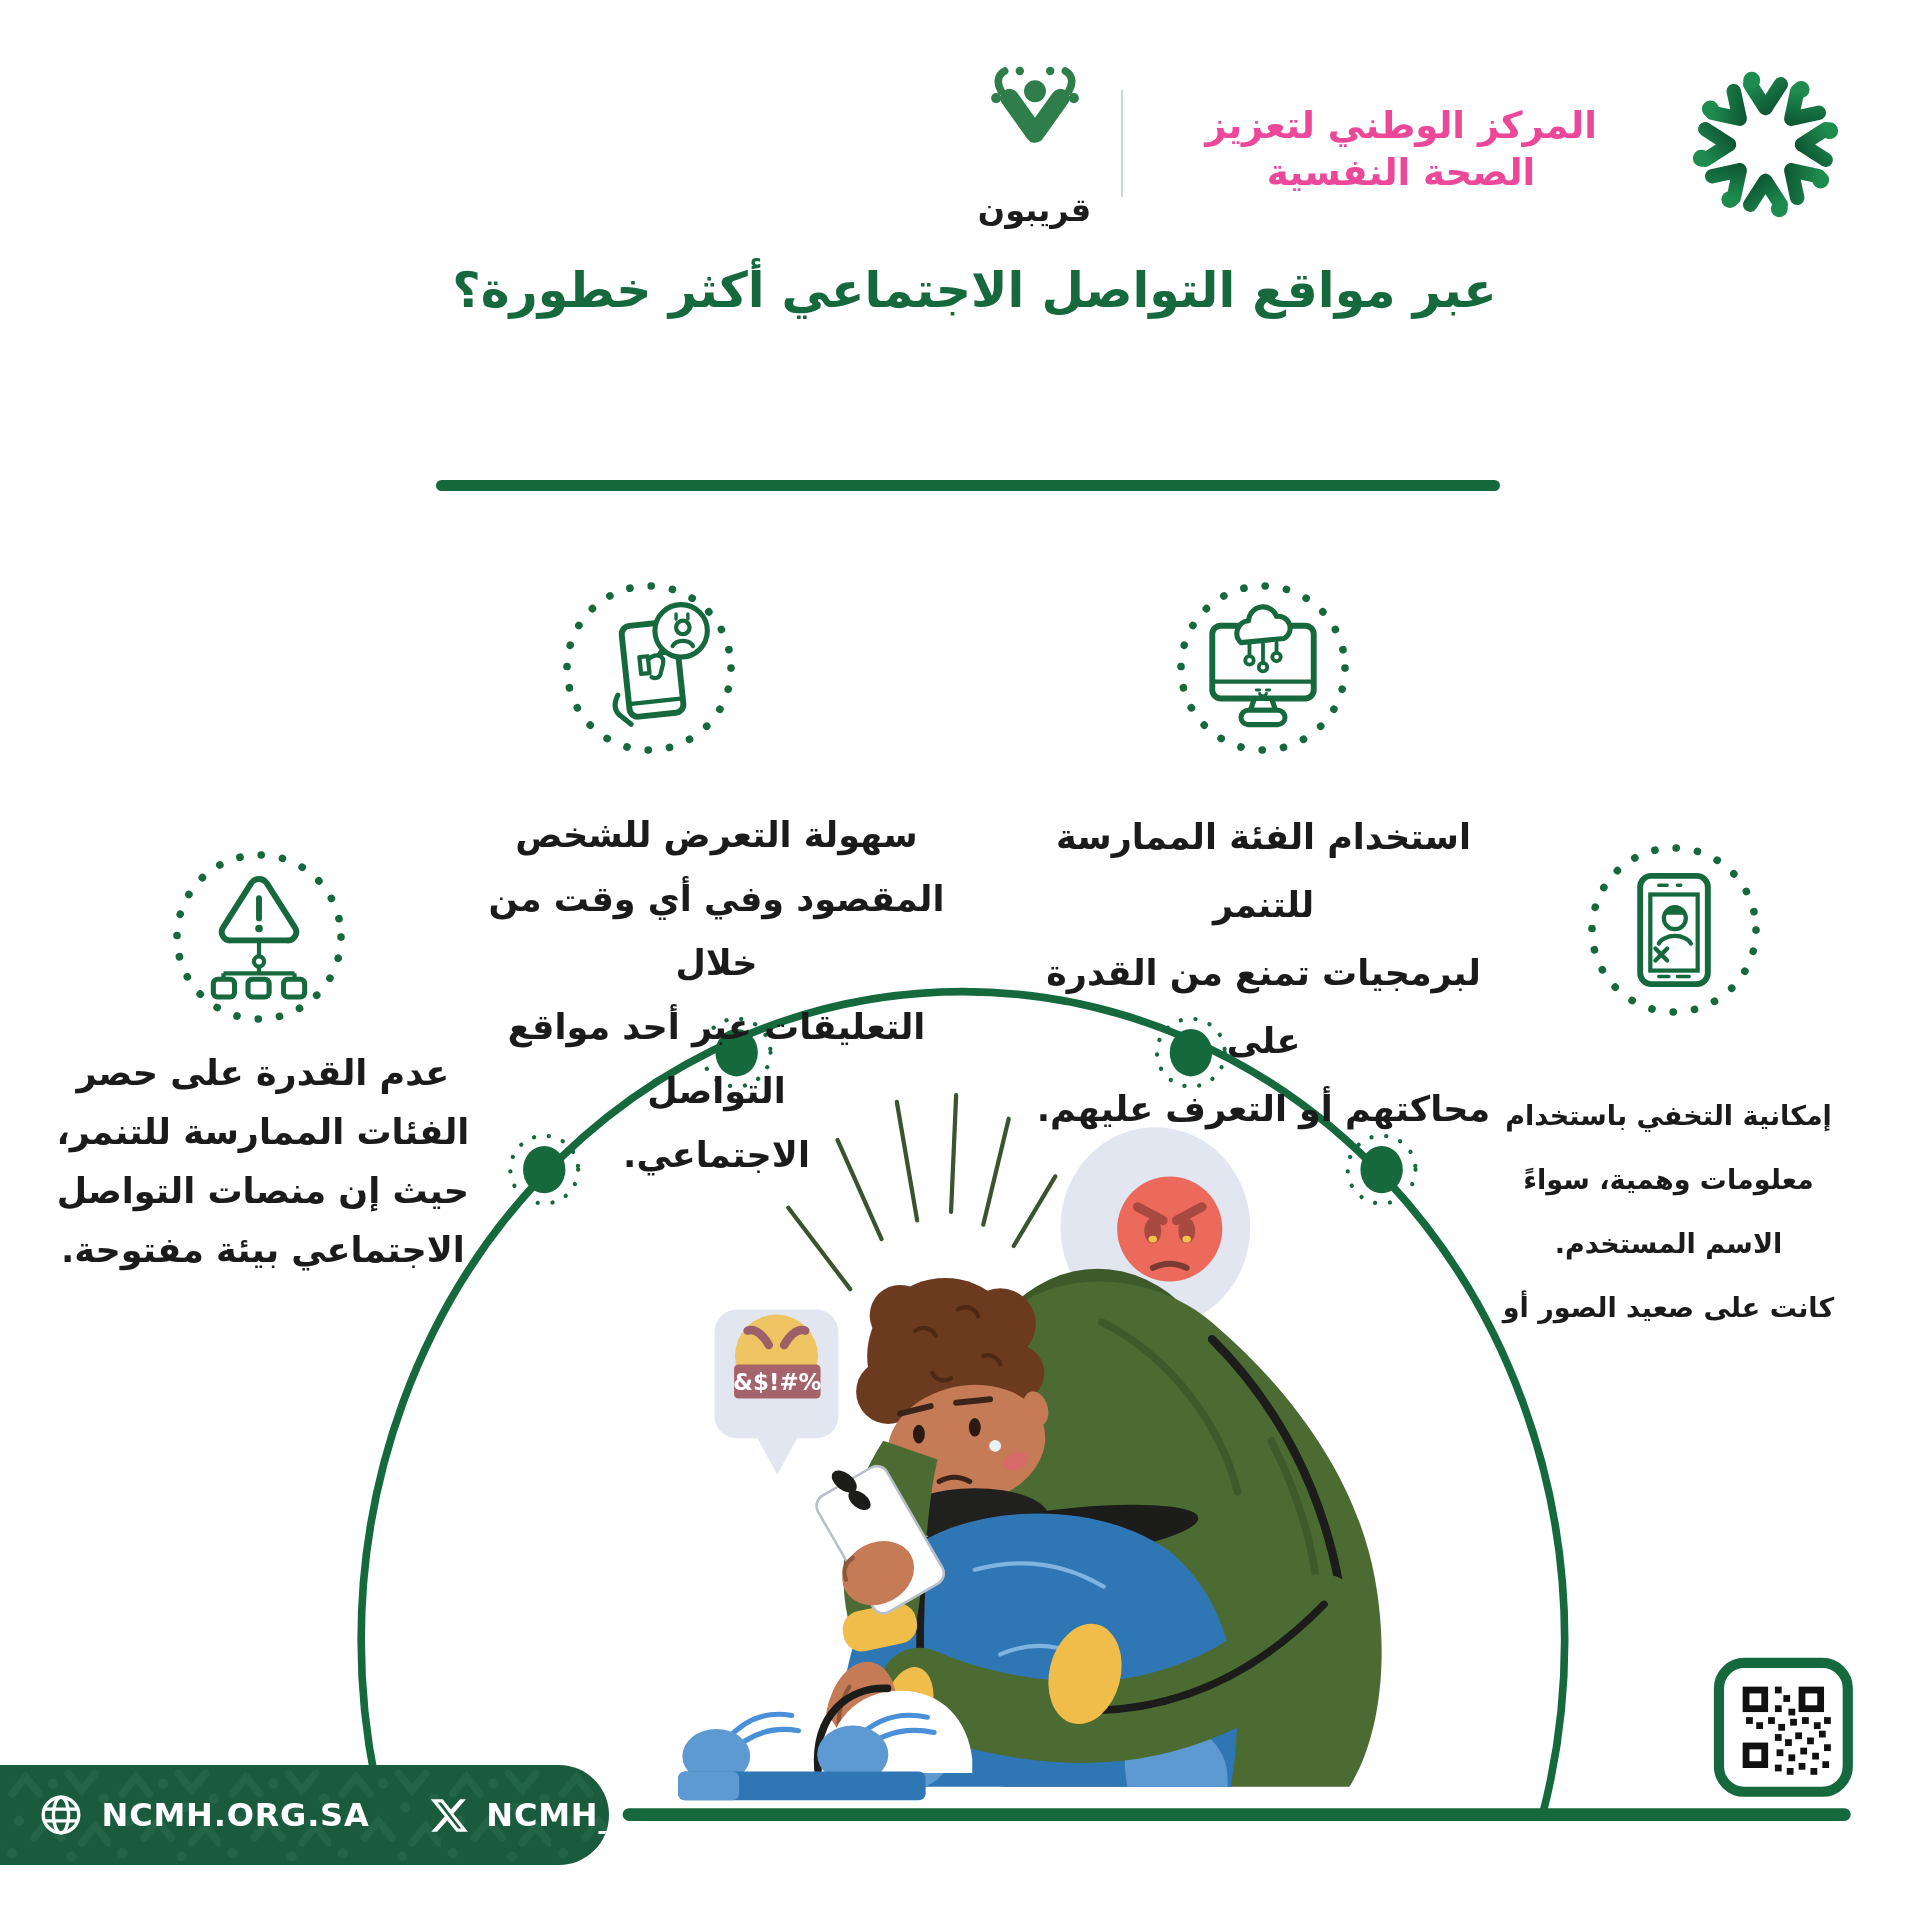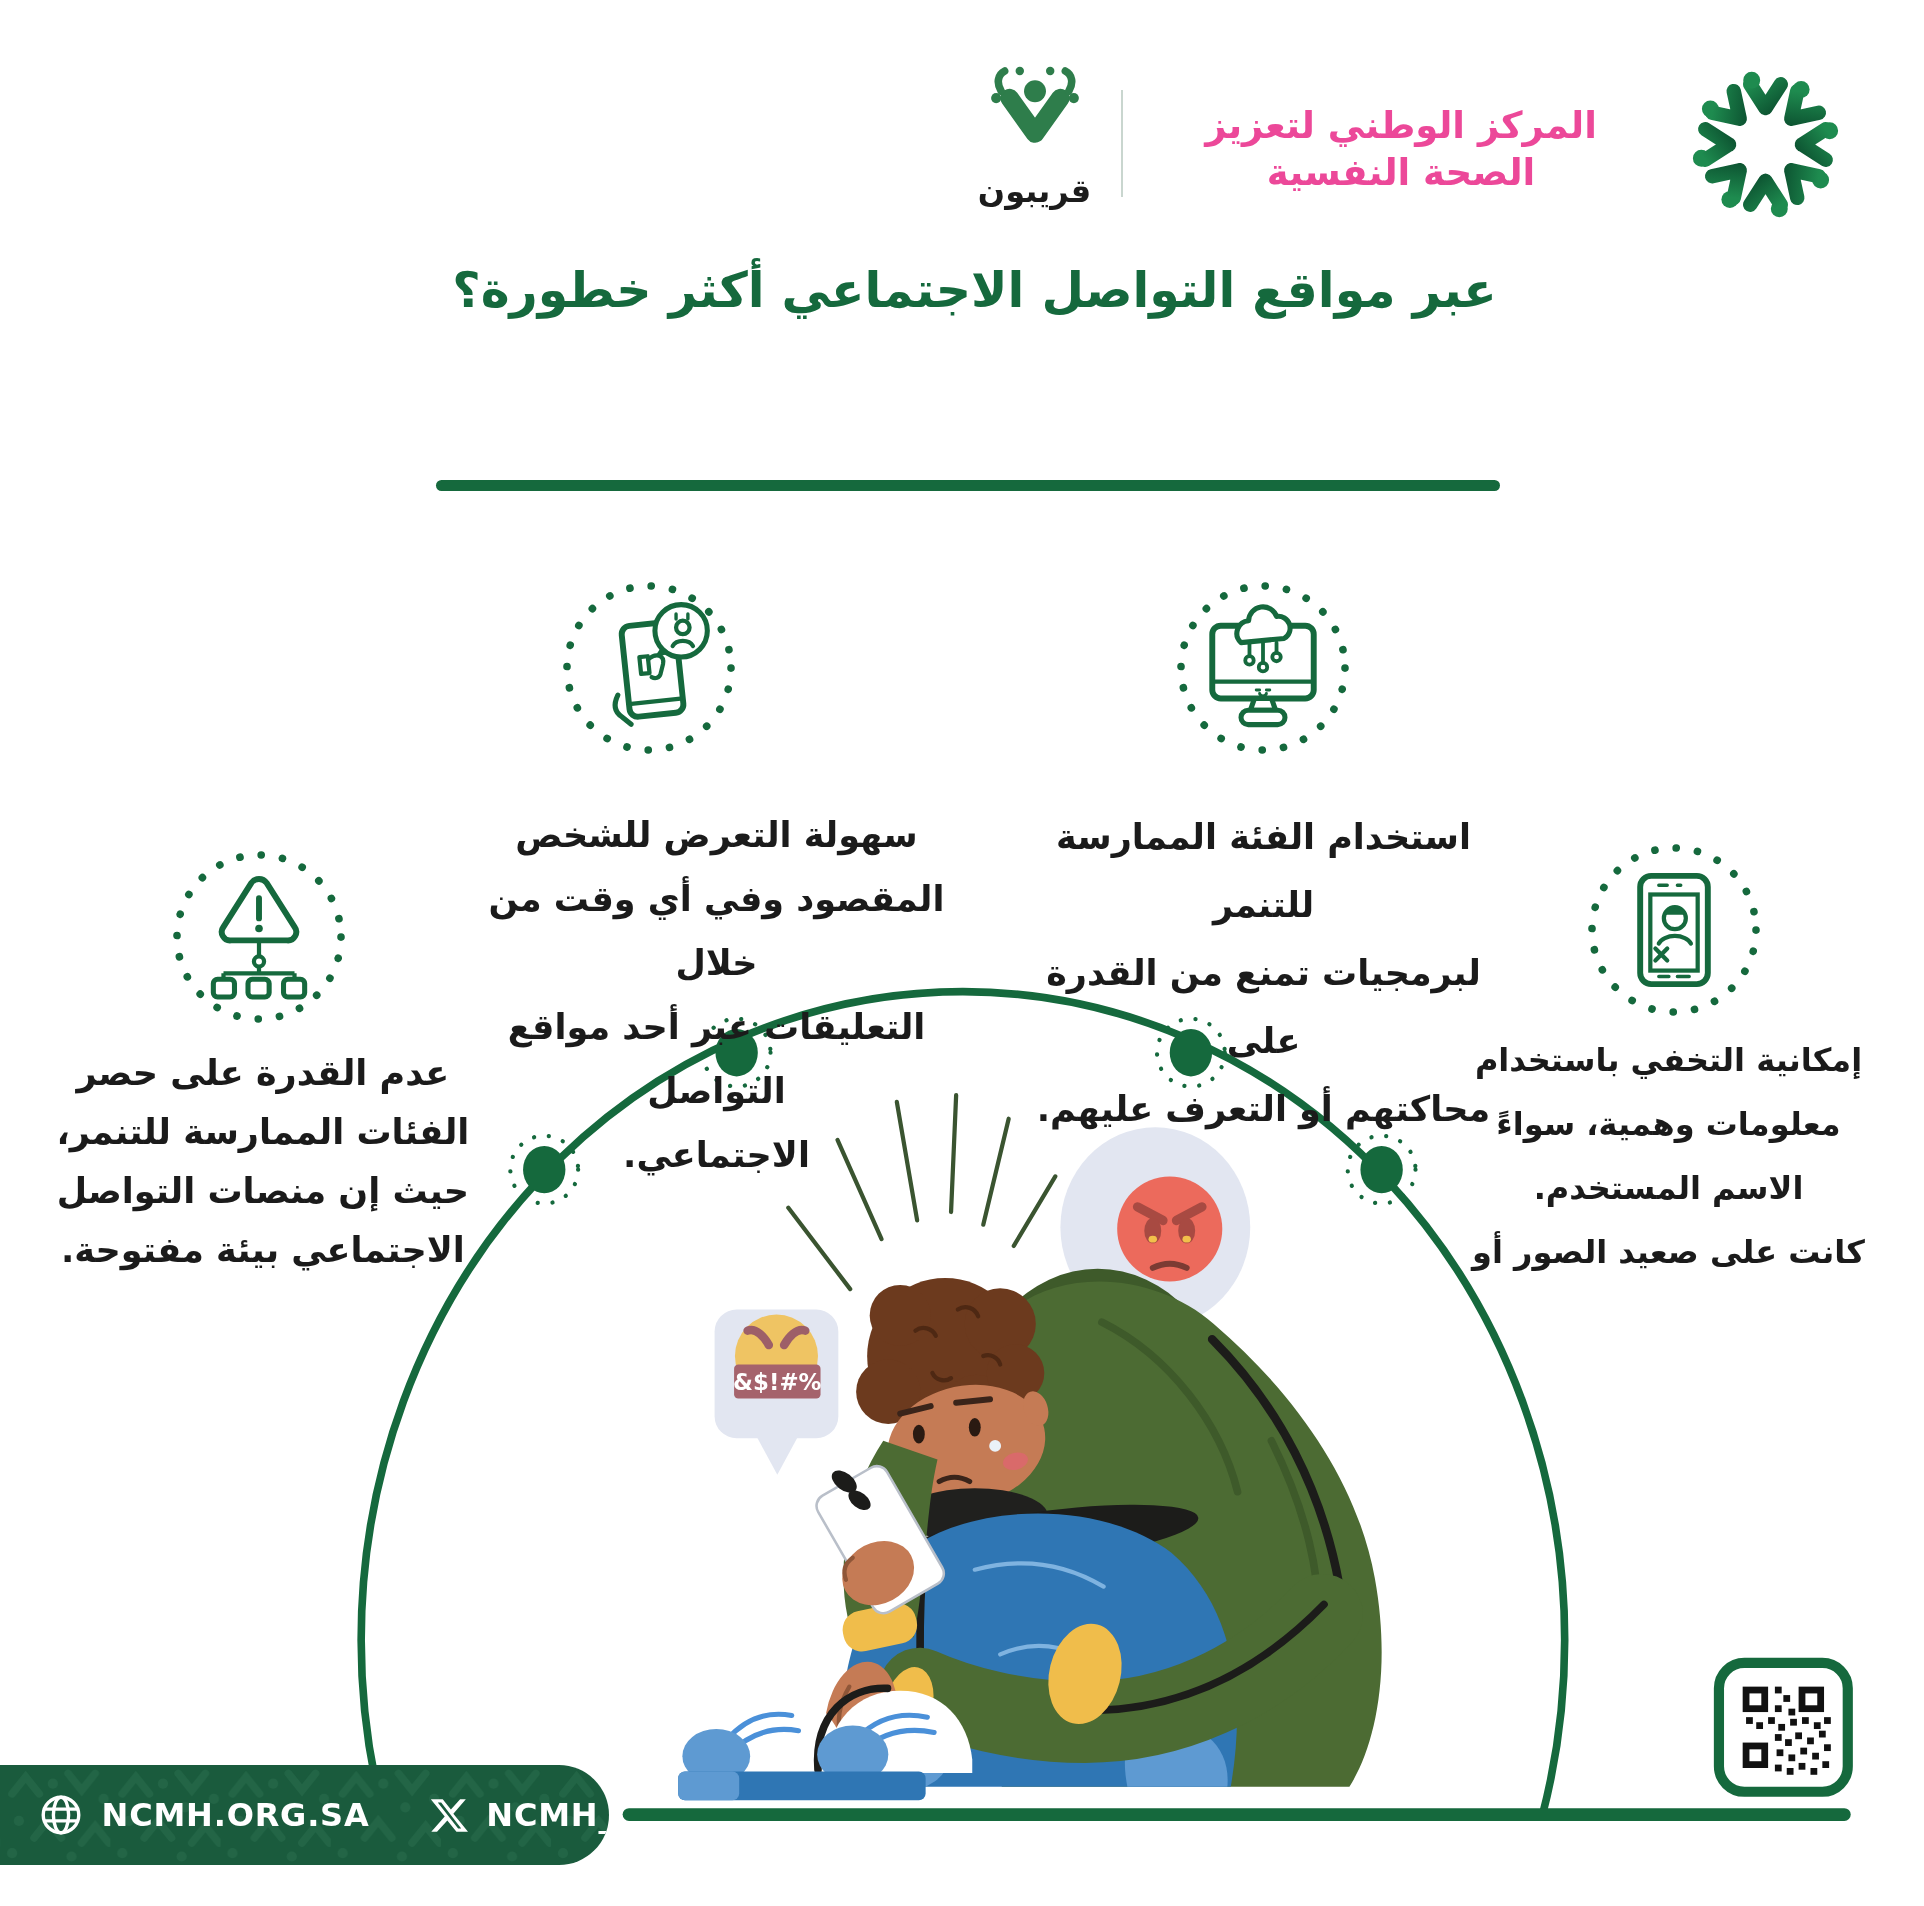--- a/index.html
+++ b/index.html
@@ -3,38 +3,38 @@
 <meta charset="utf-8">
 <style>
   html,body{margin:0;padding:0;}
   body{
     width:1925px;height:1907px;position:relative;background:#ffffff;overflow:hidden;
     font-family:"DejaVu Sans", sans-serif;
   }
   .abs{position:absolute;}
   
   .qareebon{left:975px;top:66px;width:119px;text-align:center;}
-  .qareebon-label{font-size:32px;font-weight:bold;color:#1c1c1c;margin-top:0;}
+  .qareebon-label{font-size:32px;font-weight:bold;color:#1c1c1c;margin-top:19px;}
   .header-divider{left:1121px;top:90px;width:1.7px;height:107px;background:#c9d6cf;}
   .org-block{left:1170px;top:102px;width:462px;text-align:center;}
   .org-ar{font-size:37px;font-weight:bold;color:#ec4899;direction:rtl;line-height:47px;}
   .org-en{font-size:22px;font-weight:bold;color:#101010;line-height:29px;letter-spacing:0px;}
   .ncmh-logo{left:1668px;top:47px;}
   
   .title-wrap{left:254px;top:254px;width:1441px;text-align:center;direction:rtl;color:#15693D;}
   .title-l1{font-size:86px;font-weight:bold;line-height:102px;}
   .title-l2{font-size:49px;font-weight:bold;line-height:73px;}
   .title-underline{left:436px;top:480px;width:1064px;height:11px;border-radius:6px;background:#15693D;}
   
   .reason-text{direction:rtl;text-align:center;color:#1b1b1b;font-weight:bold;}
   .reason-line{display:block;}
   .rt-exposure{left:479px;top:803px;width:475px;font-size:35px;line-height:64px;}
   .rt-software{left:1009px;top:803px;width:509px;font-size:35px;line-height:68px;}
   .rt-openenv{left:25.4px;top:1044px;width:475px;font-size:35px;line-height:59px;}
-  .rt-anonymity{left:1431px;top:1028px;width:475px;font-size:32px;line-height:64px;}
+  .rt-anonymity{left:1431px;top:1084px;width:475px;font-size:27px;line-height:64px;}
   .icon-box{width:186px;height:186px;}
   .ic-exposure{left:556px;top:575px;}
   .ic-software{left:1170px;top:575px;}
   .ic-openenv{left:166px;top:844px;}
   .ic-anonymity{left:1581px;top:837px;}
   
   .footer-pill{left:0;top:1765px;width:609px;height:100px;background:#1A5B3D;border-radius:0 50px 50px 0;overflow:hidden;}
   .footer-row{position:absolute;left:39px;top:0;height:100px;display:flex;align-items:center;gap:18.6px;}
   .footer-text{color:#ffffff;font-size:32px;font-weight:bold;letter-spacing:0.8px;}
   .footer-gap{width:24px;}

